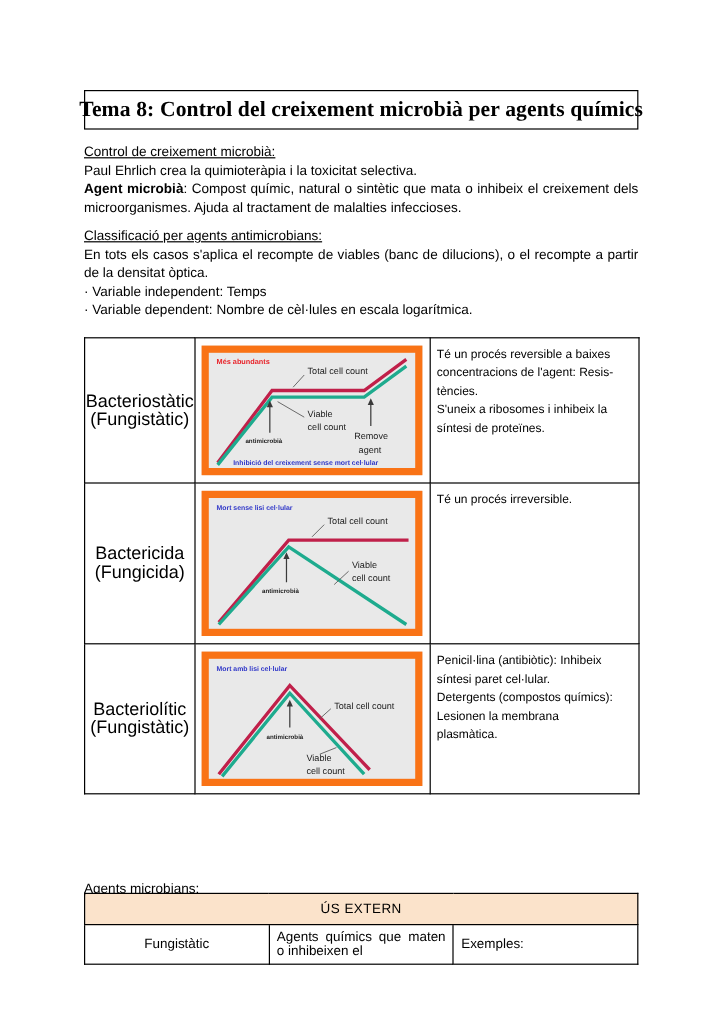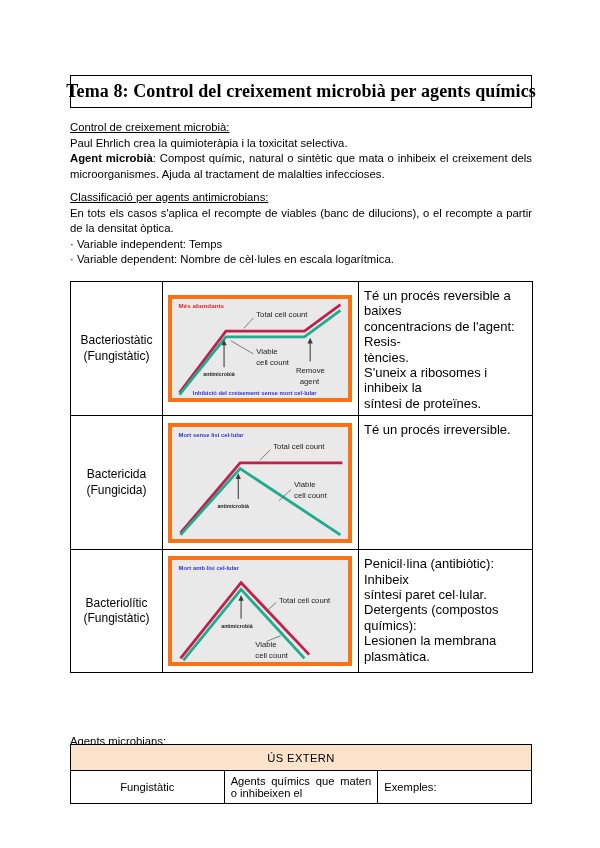--- a/index.html
+++ b/index.html
@@ -62,34 +62,34 @@
     top: 281px;
     width: 462px;
     border-collapse: collapse;
     table-layout: fixed;
   }
   .maintable td {
     border: 1px solid #000;
     vertical-align: middle;
     padding: 0;
   }
-  .col-label { width: 92px; text-align: center; font-size: 12px; line-height: 15.5px; }
+  .col-label { width: 92px; text-align: center; font-size: 15px; line-height: 15.5px; }
   .col-chart { width: 196px; padding: 6px 6px 6px 5px !important; }
   .col-desc  { width: 174px; vertical-align: top !important; padding: 6px 5px 4px 5px !important;
-               font-size: 13px; line-height: 15.4px; }
+               font-size: 10px; line-height: 15.4px; }
   .r1 { height: 120px; }
   .r2 { height: 134px; }
   .r3 { height: 122px; }
 
   .chartbox {
     position: relative;
     width: 100%;
     height: 100%;
     background: #e9e9e9;
-    border: 4px solid #f97316;
+    border: 6px solid #f97316;
     overflow: hidden;
   }
   .chartbox svg { display: block; width: 100%; height: 100%; }
 
   .clab { font-family: "Liberation Sans", sans-serif; }
   .lab-blue { fill: #2f36c8; font-size: 6.2px; font-weight: bold; }
   .lab-red  { fill: #e8232a; font-size: 6.6px; font-weight: bold; }
   .lab-dark { fill: #1c1c1c; font-size: 5.6px; font-weight: bold; }
   .lab-big  { fill: #1c1c1c; font-size: 8.2px; }
 

